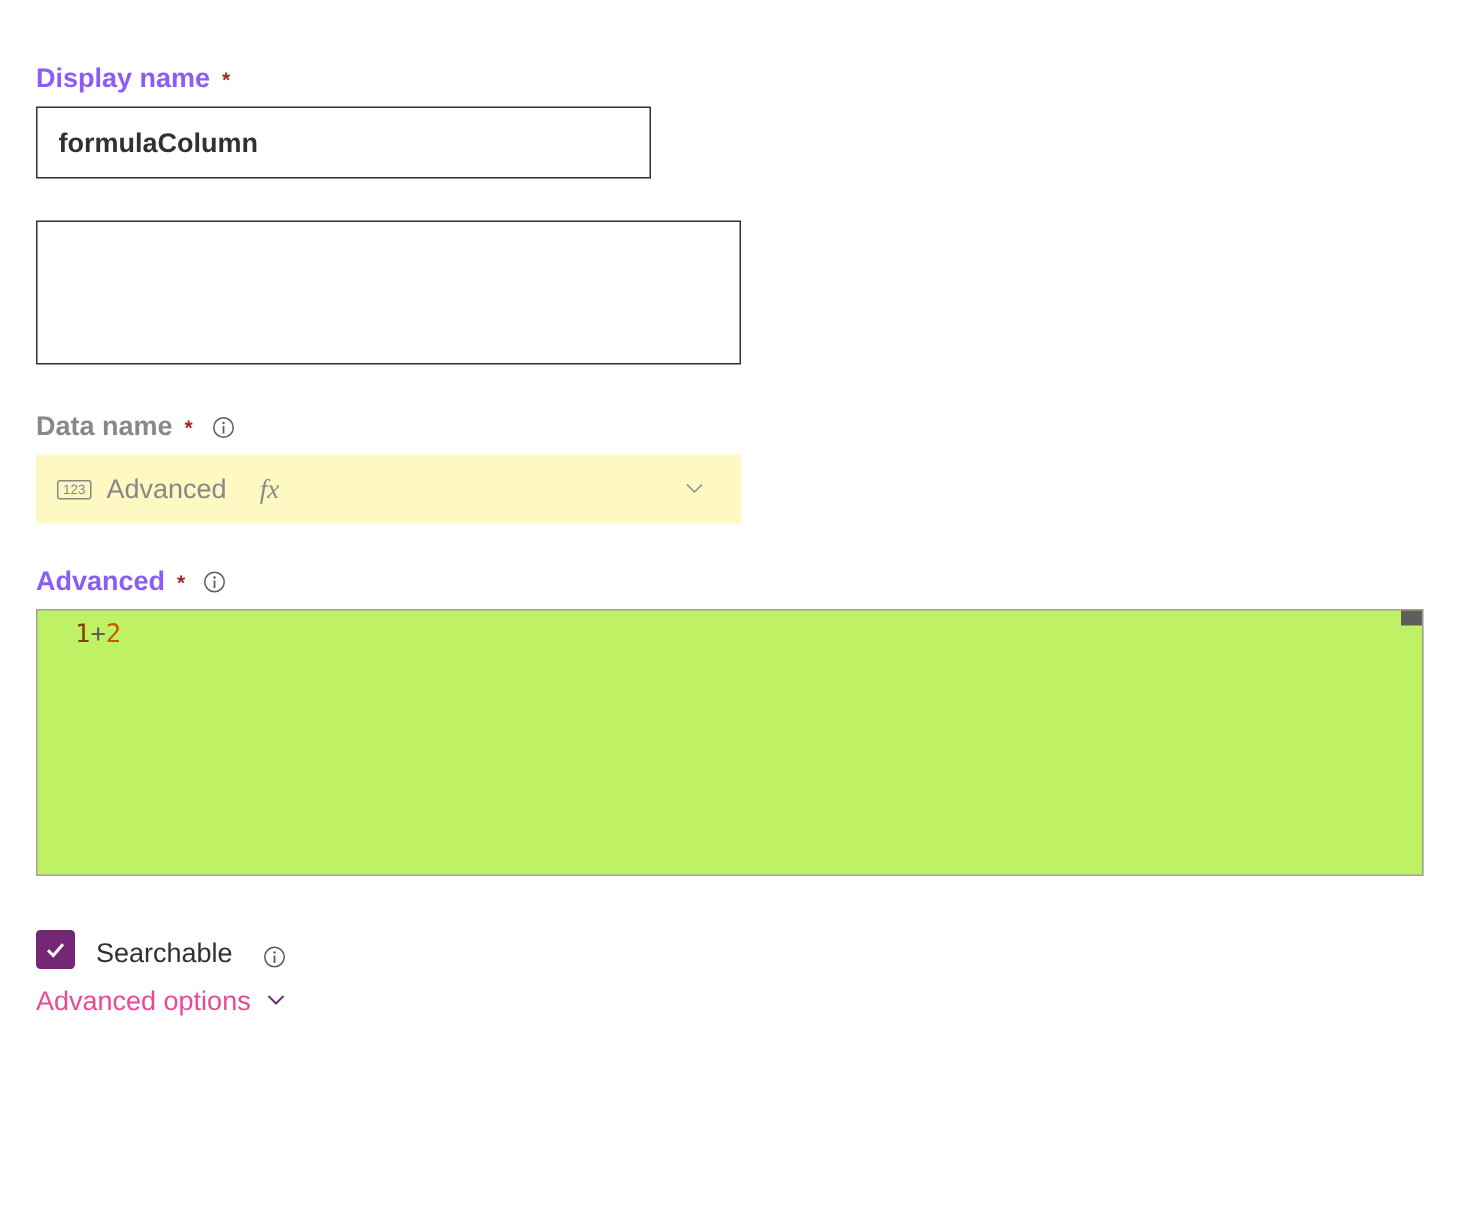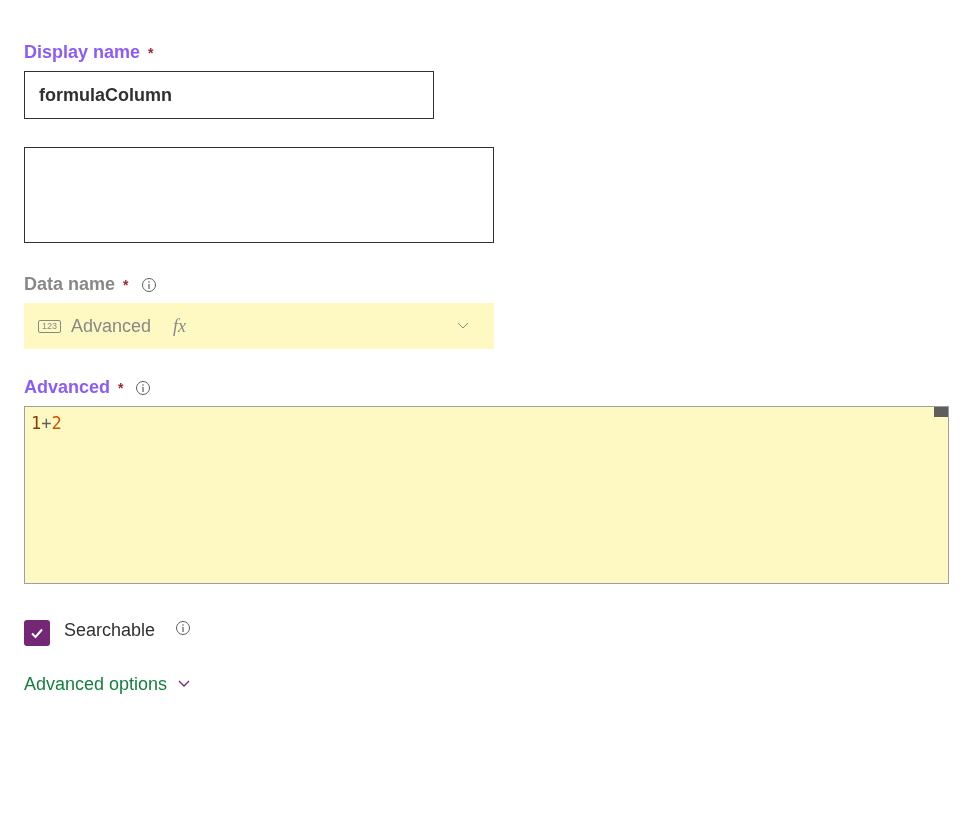--- a/index.html
+++ b/index.html
@@ -89,43 +89,43 @@
     }
     .chevron {
       position: absolute;
       right: 24px;
       color: #8a8886;
     }
     .formula-box {
       width: 925px;
       height: 178px;
       border: 1px solid #a19f9d;
-      background: #fef9c3;
-      padding: 6px 6px;
+      background: #bef264;
+      padding: 6px 25px;
       font-family: 'Segoe UI', monospace;
       font-size: 17px;
       position: relative;
     }
     .formula-literal-1 { color: #8b3d00; }
     .formula-op { color: #605e5c; }
     .formula-literal-2 { color: #cc5500; }
     .formula-scroll {
       position: absolute;
       right: 0;
       top: 0;
       width: 14px;
       height: 10px;
       background: #605e5c;
     }
     .checkbox-row {
       display: flex;
-      align-items: flex-start;
+      align-items: flex-end;
       gap: 14px;
       margin-top: 36px;
-      margin-bottom: 28px;
+      margin-bottom: 11px;
     }
     .checkbox {
       width: 26px;
       height: 26px;
       background: #742774;
       border-radius: 3px;
       display: flex;
       align-items: center;
       justify-content: center;
       cursor: pointer;
@@ -136,21 +136,21 @@
       color: #323130;
     }
     .advanced-row {
       display: flex;
       align-items: center;
       gap: 10px;
       cursor: pointer;
     }
     .advanced-label {
       font-size: 18px;
-      color: #15803d;
+      color: #ec4899;
     }
     .advanced-chevron { color: #742774; }
   </style>
 </head>
 <body>
 
 <div class="field-group">
   <div class="label-row">
     <span class="label">Display name</span>
     <span class="required">*</span>

